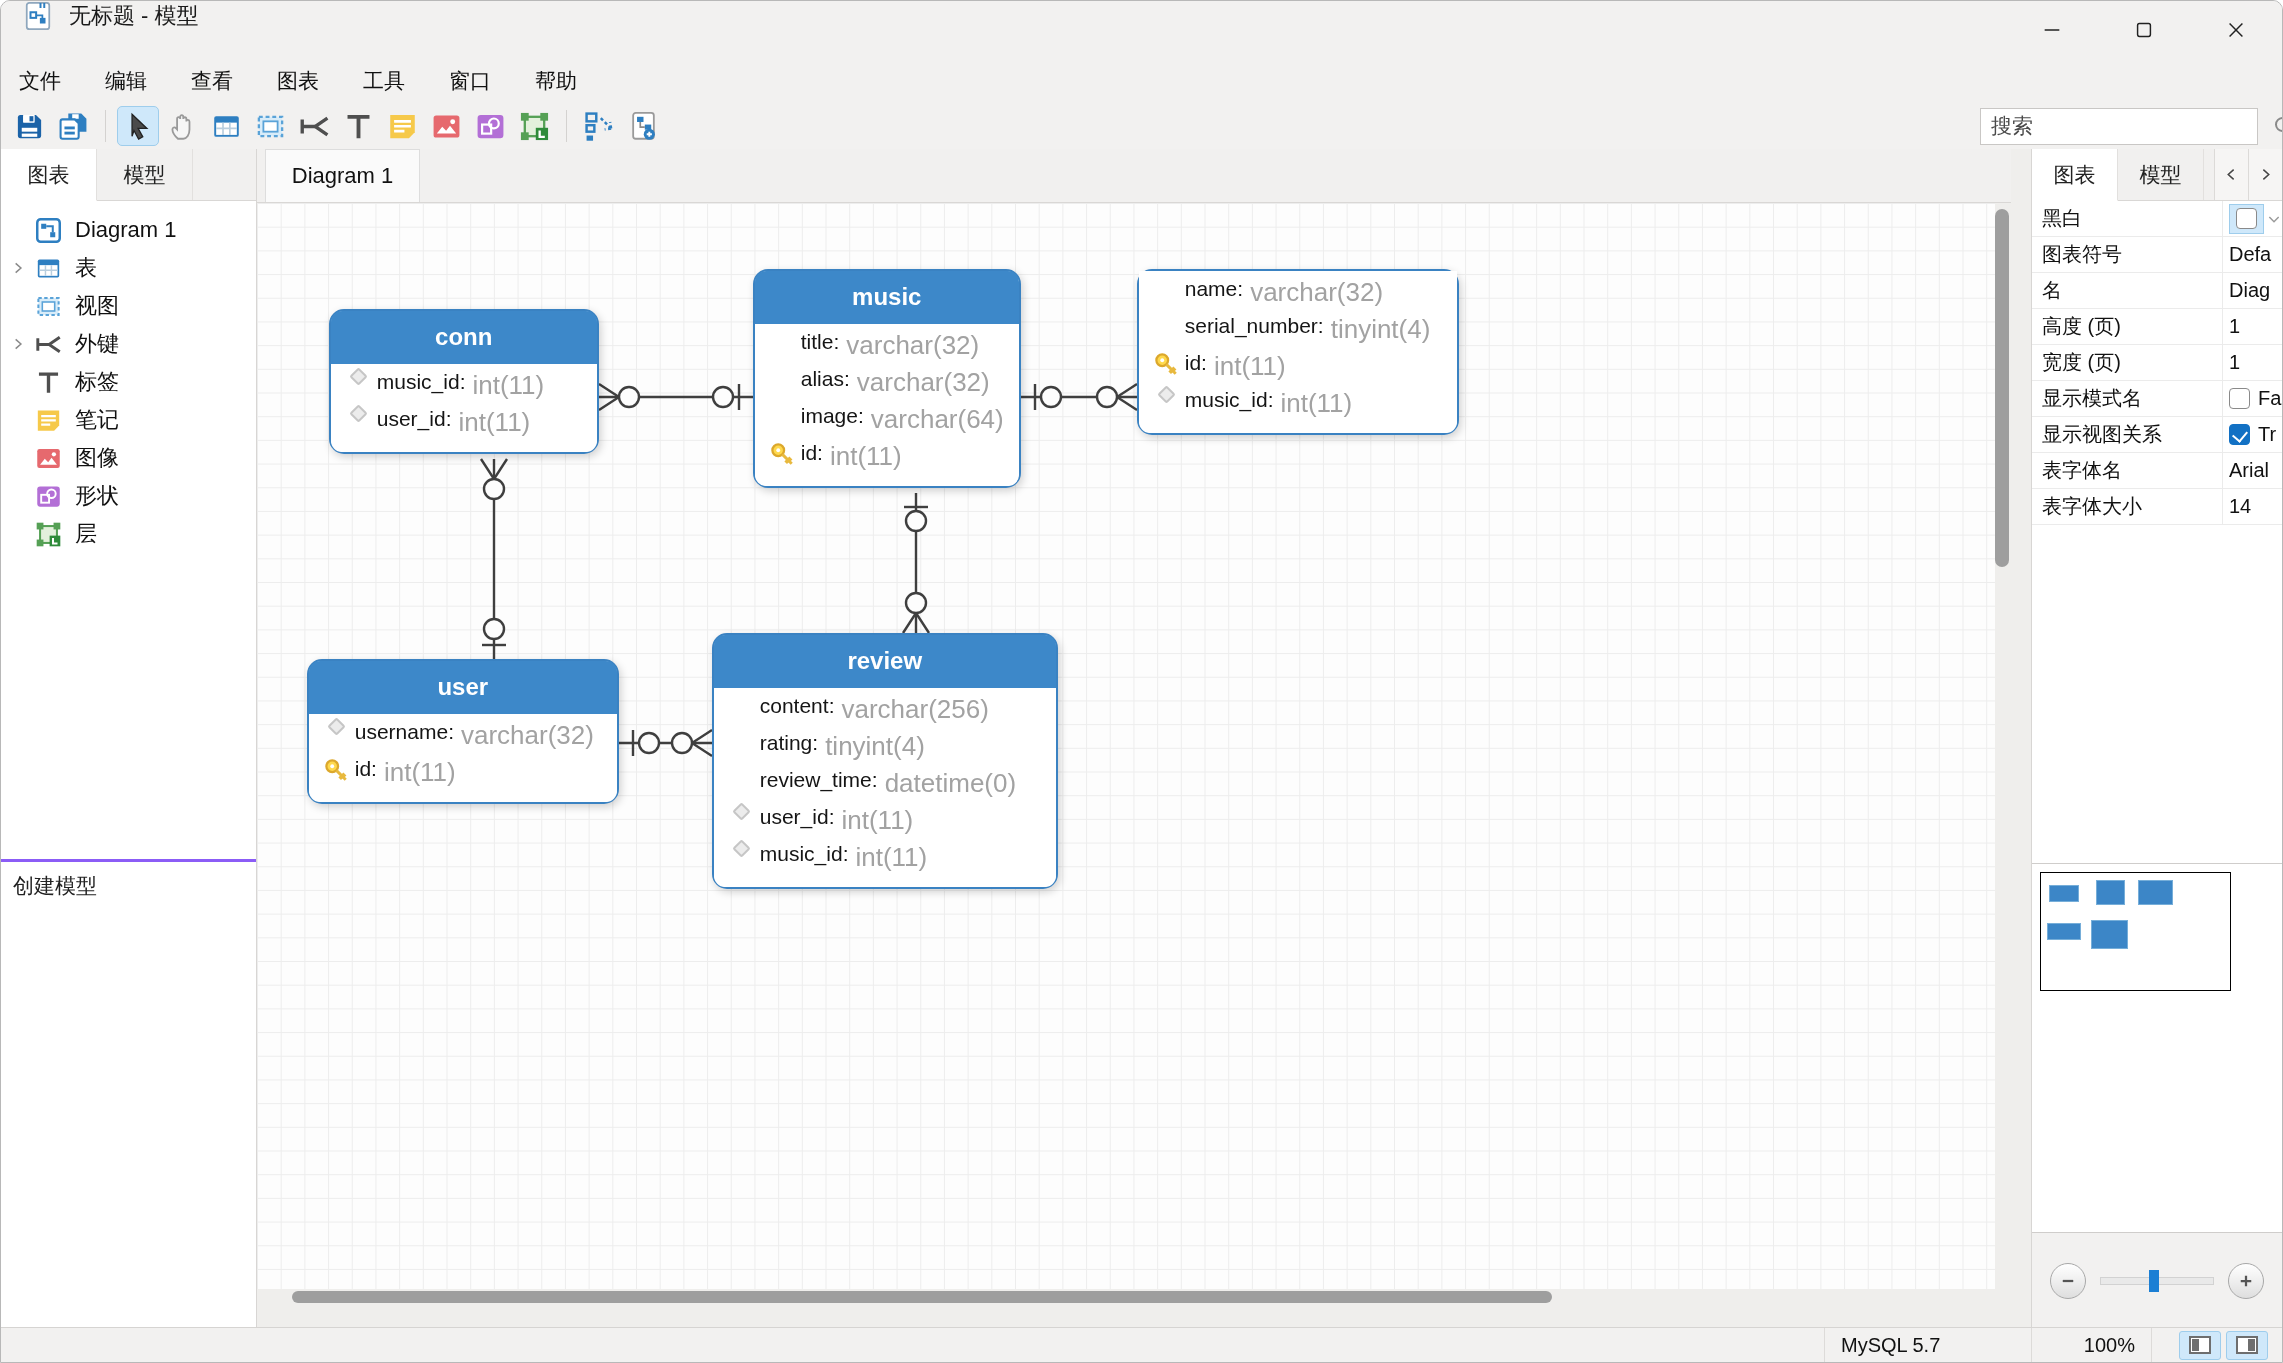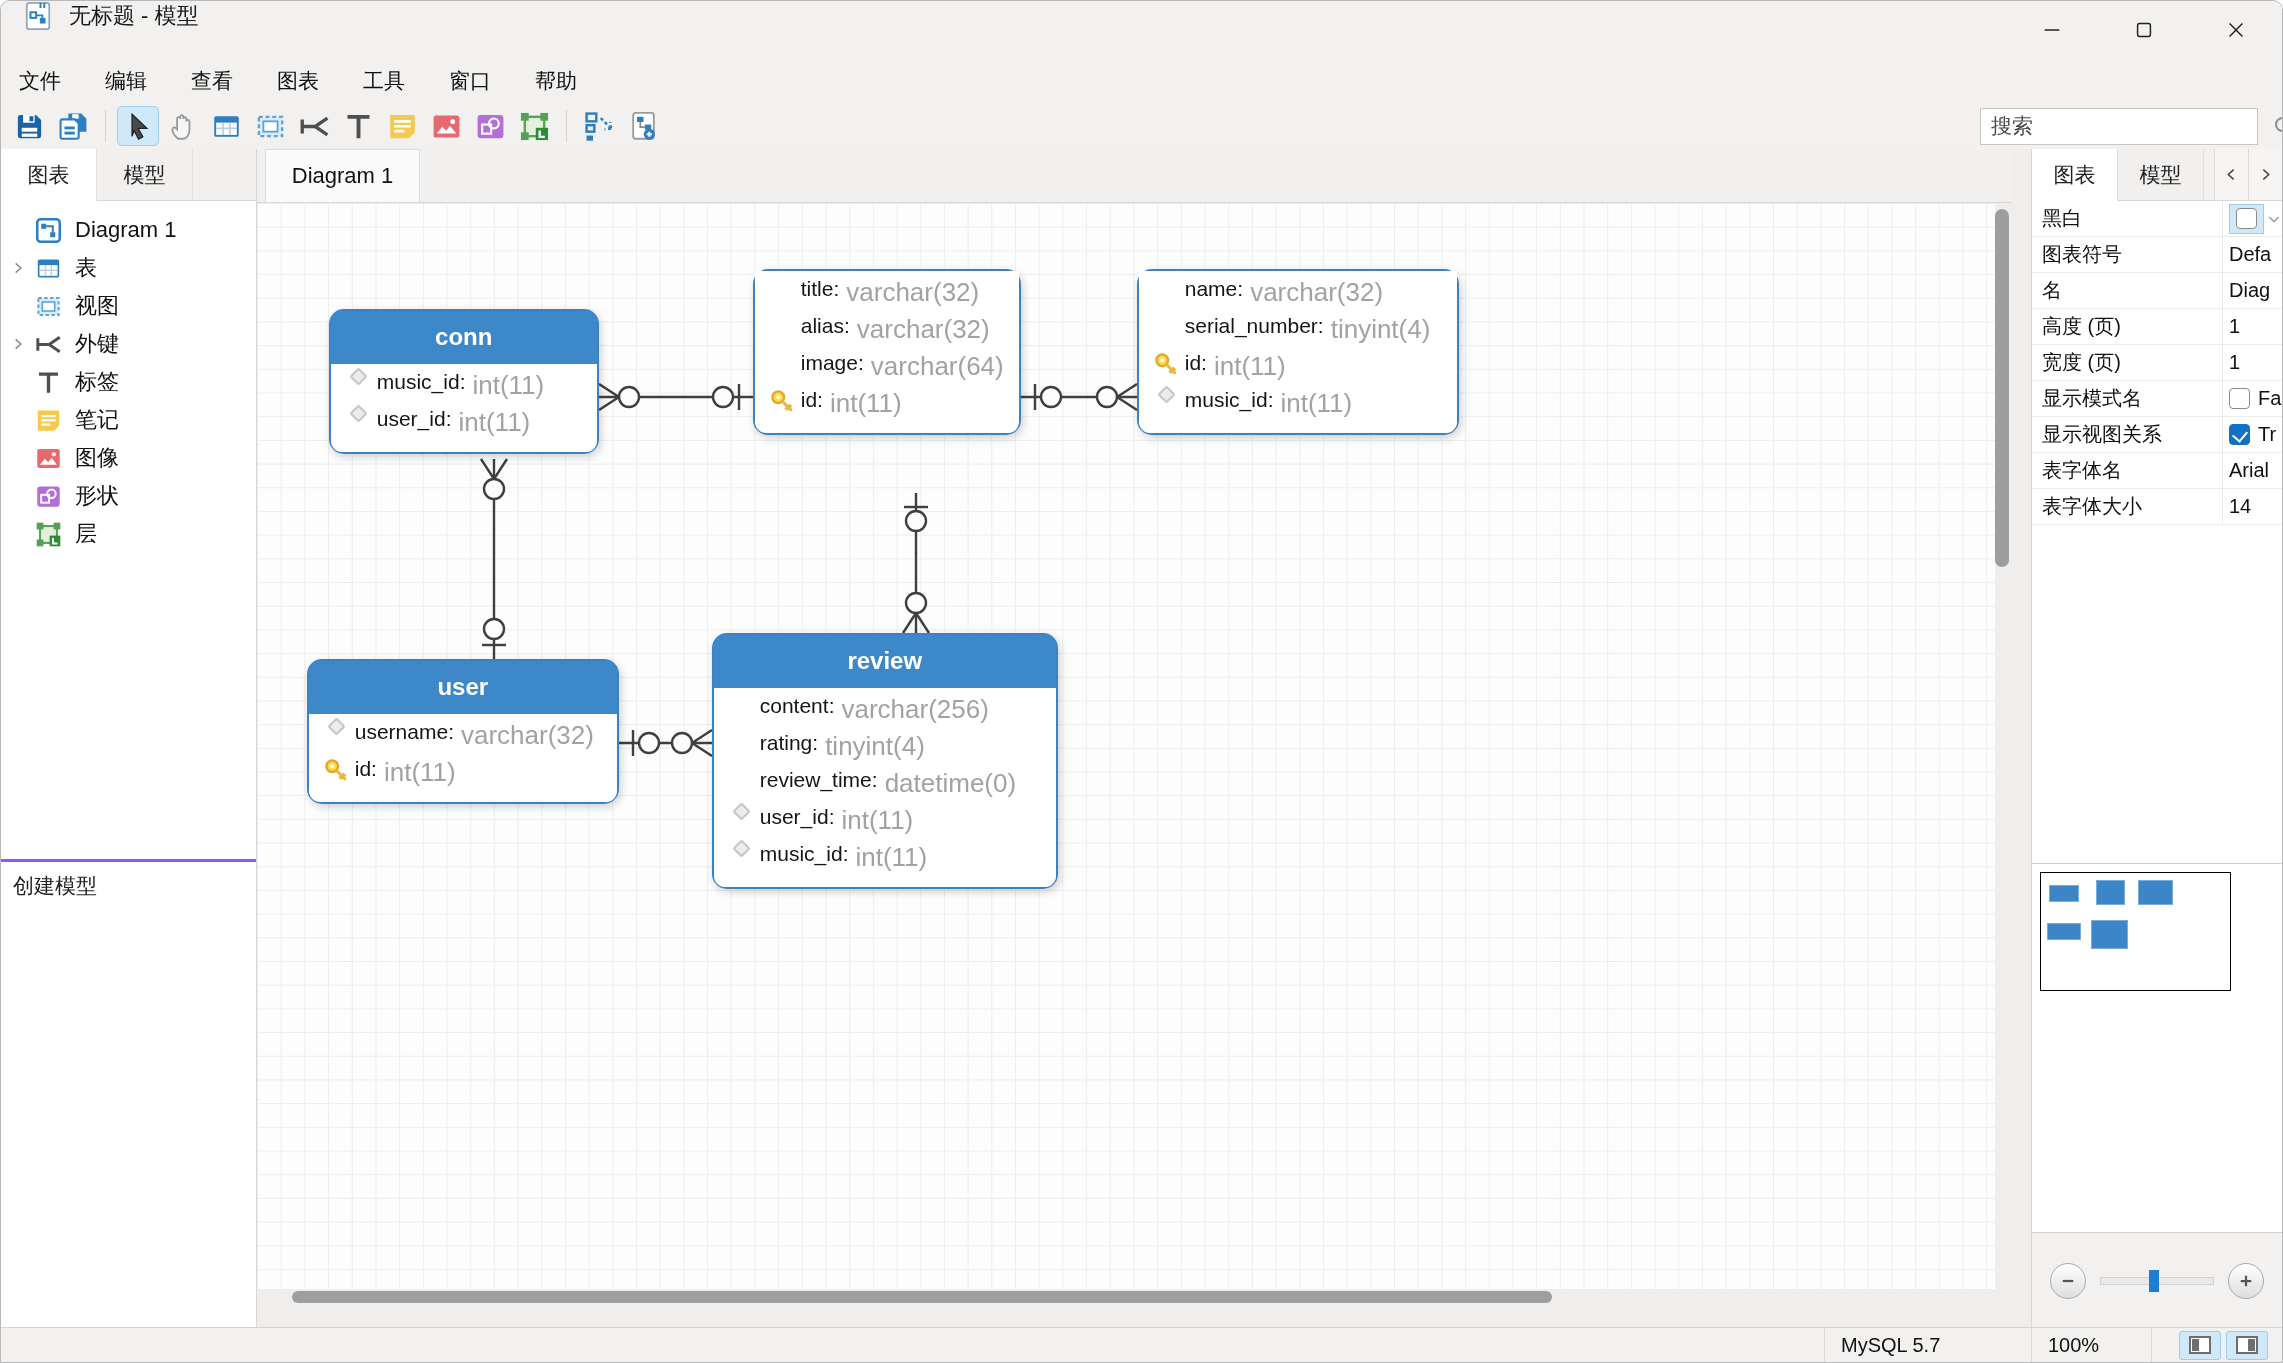--- a/index.html
+++ b/index.html
@@ -130,21 +130,21 @@
   .zbtn svg { width:18px; height:18px; }
   .ztrack { flex:1; height:8px; margin:0 14px; background:#e9e9e9; border:1px solid #d2d2d2;
     position:relative; }
   .zthumb { position:absolute; top:-8px; left:43%; width:10px; height:22px; background:#1c7fd4; }
 
   
   .statusbar { position:absolute; left:0; right:0; bottom:0; height:35px; background:#f2f1f0;
     border-top:1px solid #d6d4d2; display:flex; align-items:center; font-size:20px; color:#111; }
   .sseg { height:100%; display:flex; align-items:center; border-left:1px solid #dddbd9; padding:0 16px; }
   .sseg.db { width:207px; }
-  .sseg.zoom { width:120px; }
+  .sseg.zoom { width:120px;justify-content:flex-end; }
   .sbtns { display:flex; margin-left:10px; margin-right:14px; }
   .sbtn { width:42px; height:29px; background:#cfe8fa; border:1px solid #9ecdec; border-radius:3px;
     display:flex; align-items:center; justify-content:center; margin-left:5px; }
   .pane-ic { width:22px; height:18px; border:2.5px solid #6e6e6e; background:#fff; position:relative; }
   .pane-ic::after { content:""; position:absolute; top:1px; bottom:1px; width:7px; background:#6e6e6e; }
   .pane-ic.left::after { left:1px; }
   .pane-ic.right::after { right:1px; }
 </style>
 </head>
 <body>
@@ -508,20 +508,21 @@
                 <div class="field">
                   <span class="ficon">
                     <span class="diamond"></span>
                   </span>
                   <span class="fname">user_id</span>
                   <span class="ftype">int(11)</span>
                 </div>
               </div>
             </div>
             <div class="entity" style="left: 496px; top: 66px; width: 268px;">
+              <div class="entity-header">music</div>
               <div class="entity-body">
                 <div class="field">
                   <span class="ficon"></span>
                   <span class="fname">title</span>
                   <span class="ftype">varchar(32)</span>
                 </div>
                 <div class="field">
                   <span class="ficon"></span>
                   <span class="fname">alias</span>
                   <span class="ftype">varchar(32)</span>

